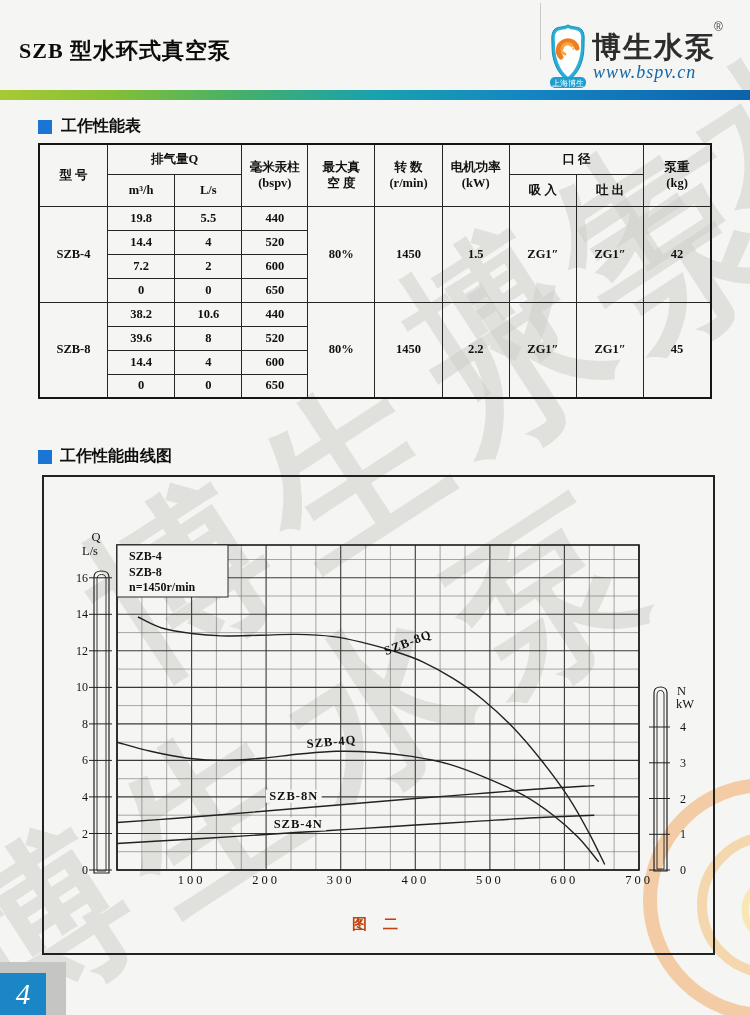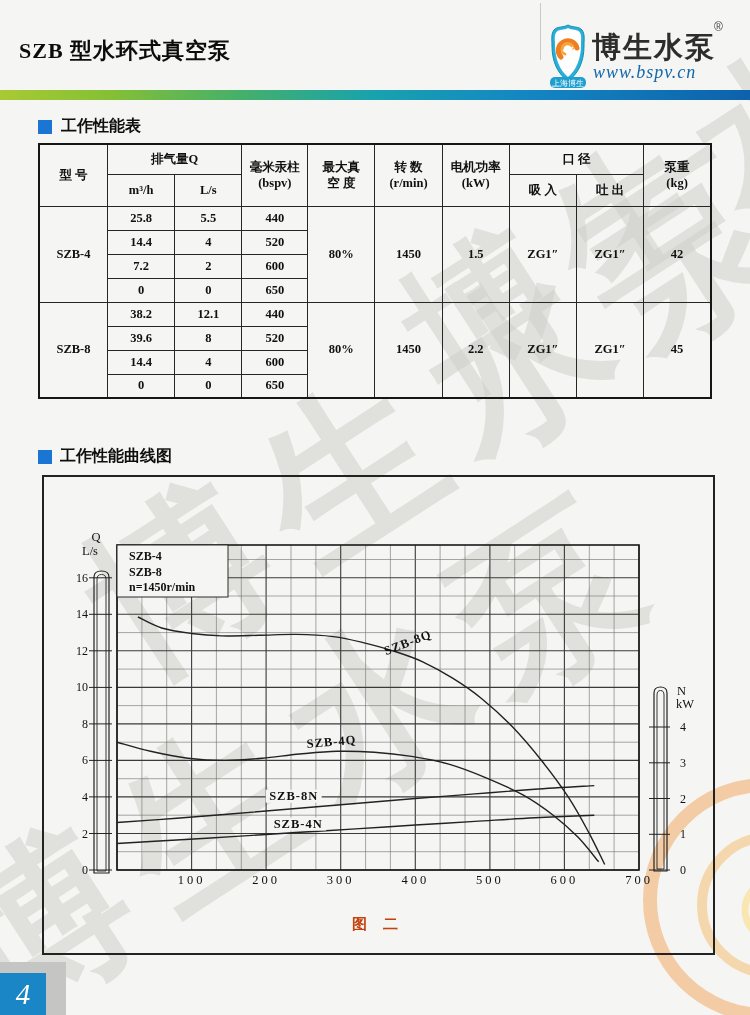--- a/index.html
+++ b/index.html
@@ -130,21 +130,21 @@
       <tr>
         <th>m³/h</th>
         <th>L/s</th>
         <th>吸 入</th>
         <th>吐 出</th>
       </tr>
     </thead>
     <tbody id="table-body">
         <tr>
           <td rowspan="4">SZB-4</td>
-          <td>25.8</td>
+          <td>19.8</td>
           <td>5.5</td>
           <td>440</td>
           <td rowspan="4">80%</td>
           <td rowspan="4">1450</td>
           <td rowspan="4">1.5</td>
           <td rowspan="4">ZG1″</td>
           <td rowspan="4">ZG1″</td>
           <td rowspan="4">42</td>
         </tr>
         <tr>
@@ -158,21 +158,21 @@
           <td>600</td>
         </tr>
         <tr>
           <td>0</td>
           <td>0</td>
           <td>650</td>
         </tr>
         <tr>
           <td rowspan="4">SZB-8</td>
           <td>38.2</td>
-          <td>12.1</td>
+          <td>10.6</td>
           <td>440</td>
           <td rowspan="4">80%</td>
           <td rowspan="4">1450</td>
           <td rowspan="4">2.2</td>
           <td rowspan="4">ZG1″</td>
           <td rowspan="4">ZG1″</td>
           <td rowspan="4">45</td>
         </tr>
         <tr>
           <td>39.6</td>

